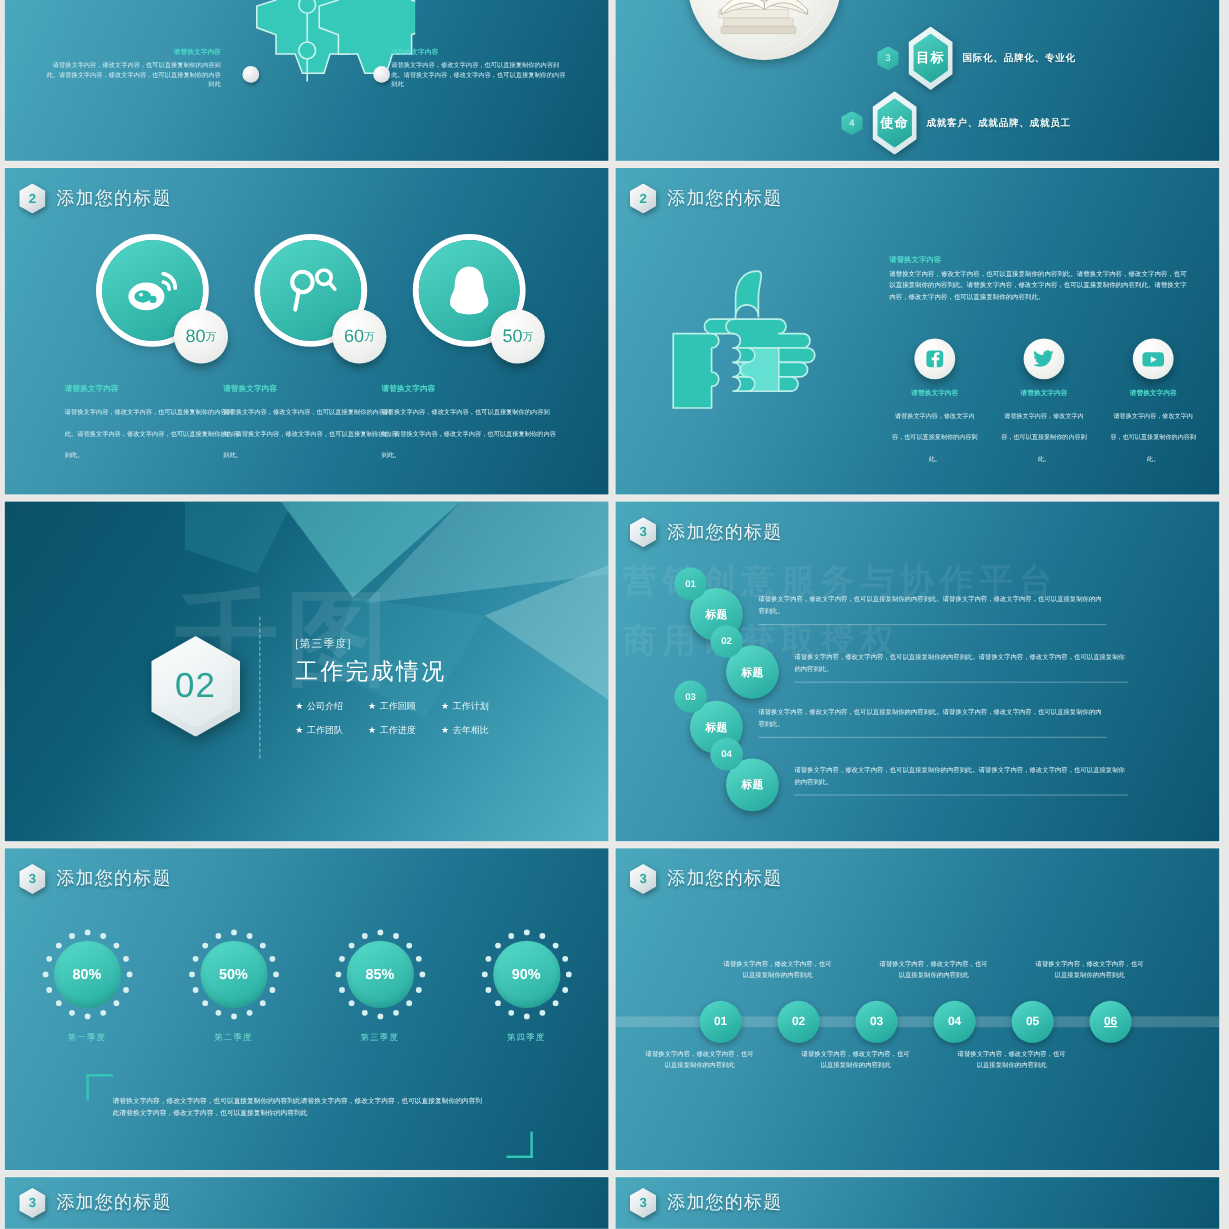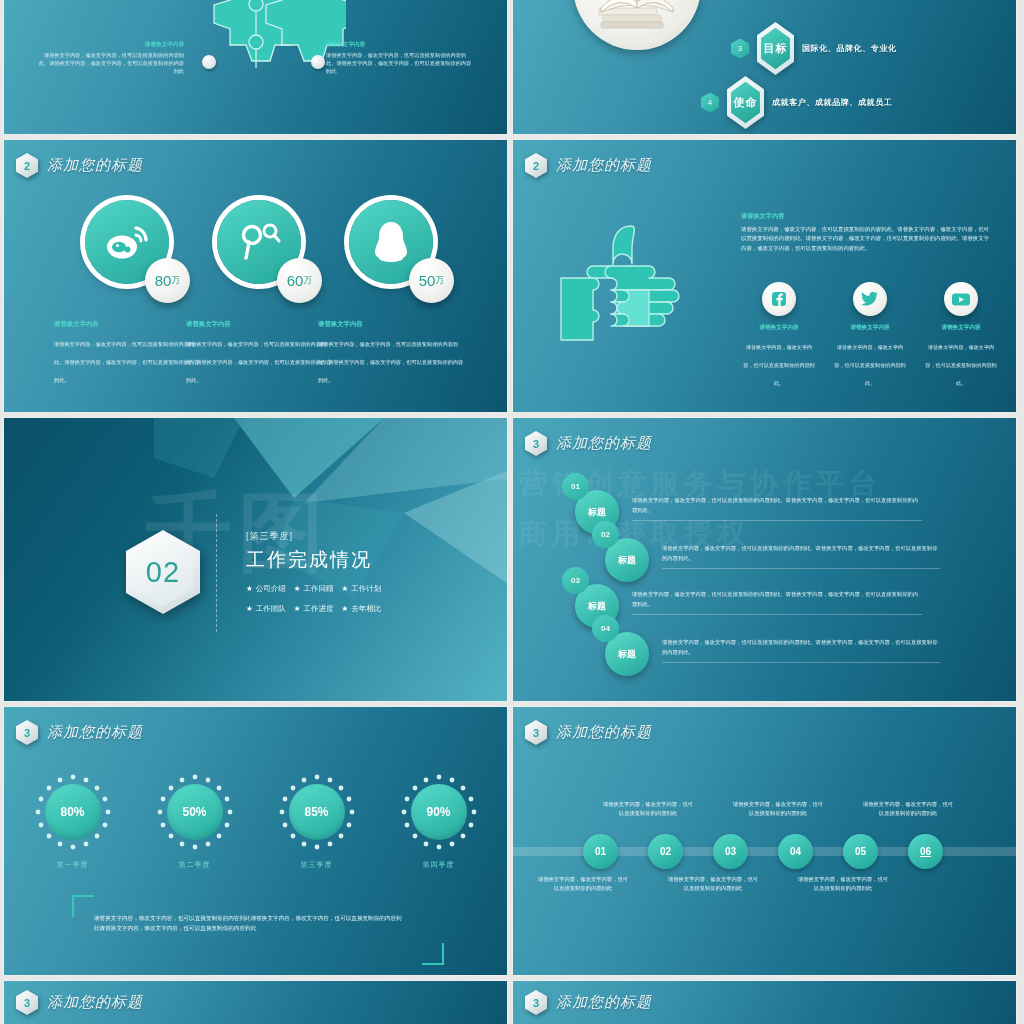--- a/index.html
+++ b/index.html
@@ -31,21 +31,21 @@
     width:22px; height:25px; position:relative; flex:0 0 auto;
     filter:drop-shadow(1px 2px 2px rgba(0,0,0,.35));
   }
   .hex-badge .shape{
     width:100%;height:100%;
     background:linear-gradient(135deg,#ffffff 0%,#e7ecee 45%,#c2ced4 100%);
     clip-path:polygon(50% 0%,100% 25%,100% 75%,50% 100%,0% 75%,0% 25%);
     display:flex;align-items:center;justify-content:center;
     font-size:11px;color:#2aa9a0;font-weight:bold;
   }
-  .hdr-title { color:#eaf6f8; font-size:15px; letter-spacing:1px; text-shadow:0 1px 2px rgba(0,0,0,.3);font-style:italic;}
+  .hdr-title { color:#eaf6f8; font-size:15px; letter-spacing:1px; text-shadow:0 1px 2px rgba(0,0,0,.3);}
 
   
   .gear-wrap{position:absolute;left:50%;top:-62px;transform:translateX(-50%);}
   .s1-txt{position:absolute;top:40px;width:150px;font-size:5.2px;line-height:1.55;color:#d6eef3;}
   .s1-txt .h{display:block;color:#49d6c8;font-weight:bold;font-size:5.6px;margin-bottom:2px;}
   .s1-left{left:30px;text-align:right;}
   .s1-right{left:322px;text-align:left;}
   .dotcircle{position:absolute;width:14px;height:14px;border-radius:50%;
     background:radial-gradient(circle at 33% 30%,#ffffff,#cdd6d8);
     box-shadow:1px 2px 3px rgba(0,0,0,.3);}
@@ -121,21 +121,21 @@
      display:flex;align-items:center;justify-content:center;}
   .sec-hex-el .i{width:82%;height:82%;
      background:linear-gradient(150deg,#fbfdfd,#dde7ea);
      clip-path:polygon(50% 0%,100% 25%,100% 75%,50% 100%,0% 75%,0% 25%);
      display:flex;align-items:center;justify-content:center;
      color:#2aa396;font-size:29px;letter-spacing:1px;}
   .vdash{position:absolute;left:212px;top:528px;width:0;height:106px;border-left:1px dashed rgba(255,255,255,.45);}
   .sec-txt{position:absolute;left:242px;top:540px;}
   .sec-sub{color:#d9eef2;font-size:9px;letter-spacing:1px;margin-bottom:4px;}
   .sec-title{color:#ffffff;font-size:19px;letter-spacing:2px;margin-bottom:11px;}
-  .sec-tags{display:grid;grid-template-columns:repeat(3,1fr);gap:10px 8px;}
+  .sec-tags{display:grid;grid-template-columns:repeat(3,1fr);gap:10px 21px;}
   .sec-tag{color:#e7f6f8;font-size:7.5px;white-space:nowrap;}
   .sec-tag b{color:#ffffff;font-weight:normal;margin-right:3px;}
 
   
   .nl-wm{position:absolute;left:6px;top:44px;width:100%;
     font-size:28px;line-height:1.55;letter-spacing:5px;
     color:rgba(255,255,255,.075);font-weight:bold;white-space:nowrap;}
   .nl-item{position:absolute;display:flex;align-items:flex-start;}
   .nl-bub{position:relative;width:44px;height:44px;border-radius:50%;flex:0 0 auto;
      background:linear-gradient(150deg,#5cdccc 0%,#23a79b 100%);

